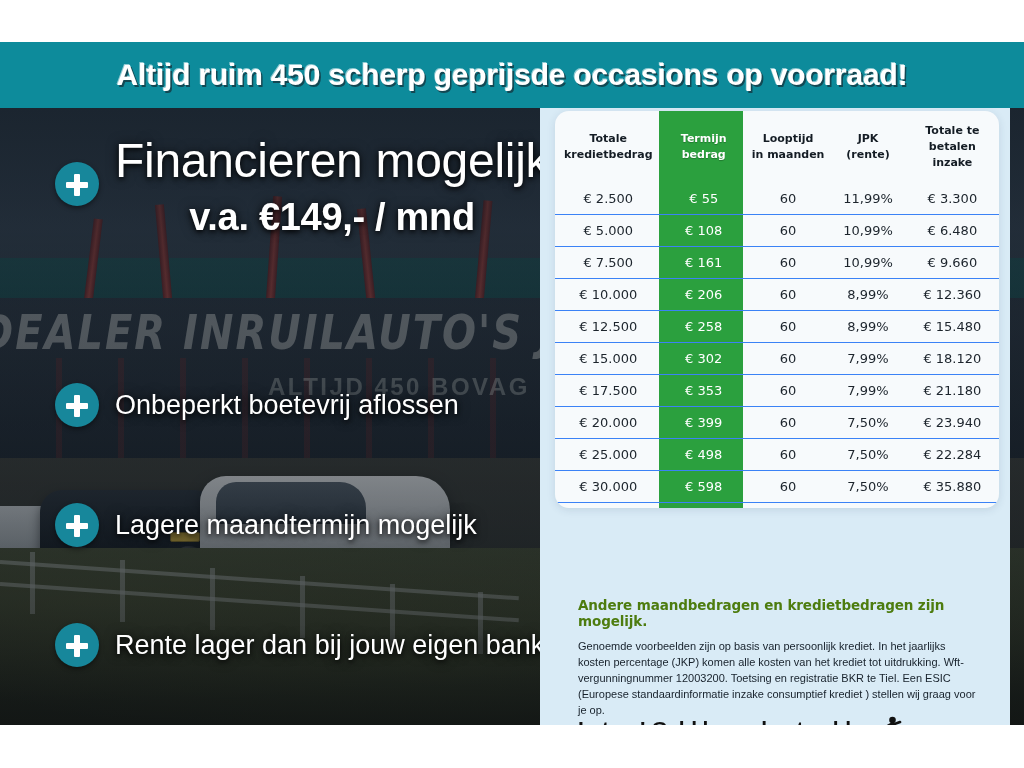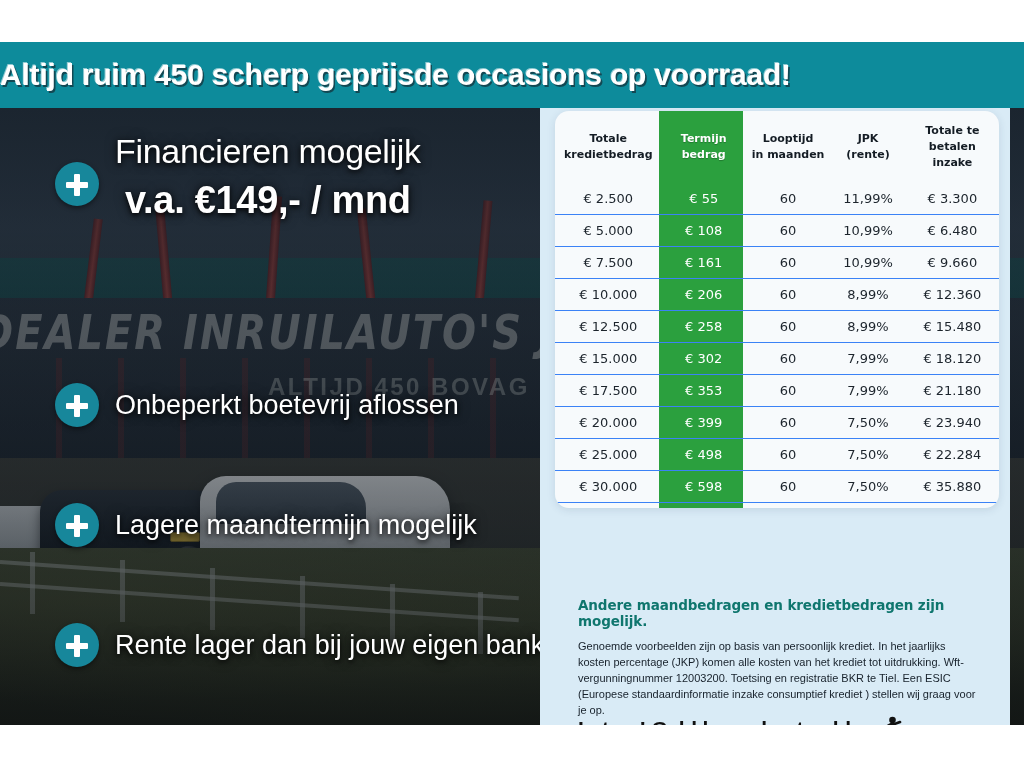--- a/index.html
+++ b/index.html
@@ -27,21 +27,21 @@
   }
 
   
   #banner {
     position: absolute;
     left: 0; top: 0;
     width: 1024px; height: 66px;
     background: #0d8b9b;
     display: flex;
     align-items: center;
-    justify-content: flex-start;
+    justify-content: center;
     z-index: 6;
   }
   #banner-text {
     font-size: 30px;
     font-weight: bold;
     color: #ffffff;
     letter-spacing: -0.2px;
     text-shadow:
        1.6px 1.6px 0 rgba(20,60,70,.85),
       -0.8px -0.8px 0 rgba(255,255,255,.55);
@@ -215,21 +215,21 @@
   .b-text {
     color: #ffffff;
     font-size: 27px;
     line-height: 1.28;
     text-shadow: 0 2px 5px rgba(0,0,0,.85), 0 0 12px rgba(0,0,0,.6);
     white-space: nowrap;
   }
   #bullet-finance { left: 55px; top: 22px; align-items: flex-start; }
   #bullet-finance .plus-icon { margin-top: 32px; }
   #b1-line1 {
-    display:block; font-size: 34px; font-weight: normal;
+    display:block; font-size: 48px; font-weight: normal;
     letter-spacing: -0.3px;
   }
   #b1-line2 {
     display:block; font-size: 38px; font-weight: bold;
     text-align: center; margin-top: 2px; letter-spacing: -0.3px;
   }
   #bullet-aflossen  { left: 55px; top: 275px; }
   #bullet-termijn   { left: 55px; top: 395px; }
   #bullet-rente     { left: 55px; top: 515px; }
 
@@ -292,21 +292,21 @@
 
   
   #disclaimer {
     position: absolute;
     left: 38px; top: 495px;
     width: 400px;
   }
   #disc-title {
     font-size: 13.5px;
     font-weight: bold;
-    color: #0f766e;
+    color: #4d7c0f;
     margin-bottom: 10px;
     font-family: "DejaVu Sans", sans-serif;
     letter-spacing: -0.1px;
   }
   #disc-body {
     font-size: 11px;
     color: #17212b;
     line-height: 1.45;
   }
 

